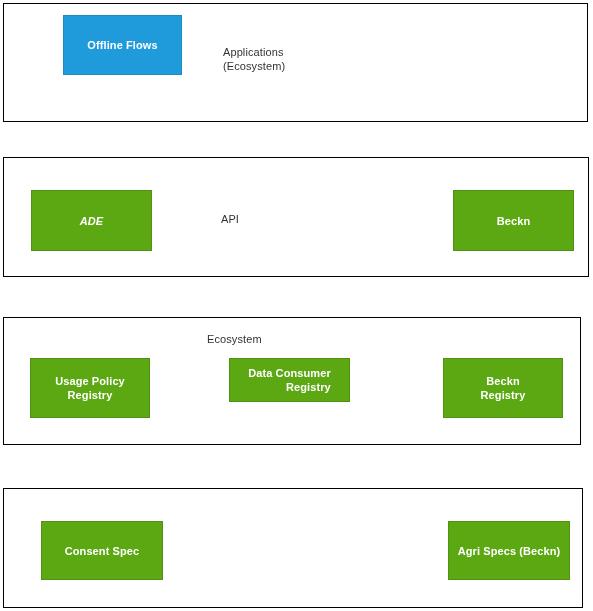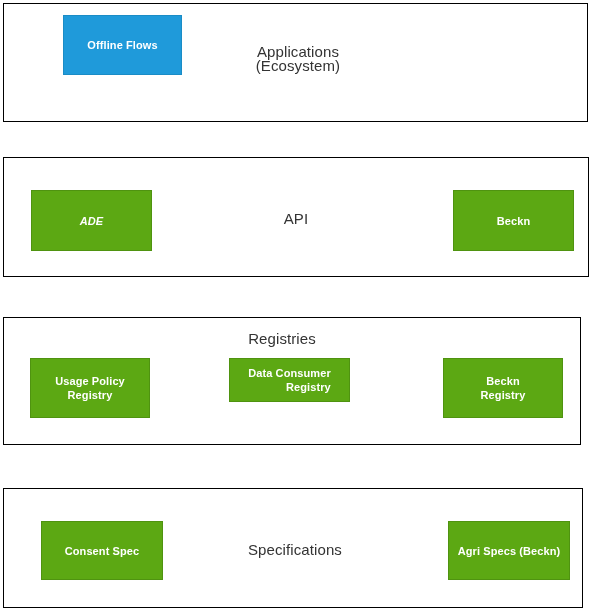--- a/index.html
+++ b/index.html
@@ -23,23 +23,22 @@
   }
   .band {
     position: absolute;
     box-sizing: border-box;
     border: 1.5px solid #000000;
     background: #ffffff;
   }
   .band-label {
     position: absolute;
     color: #333333;
-    font-size: 15px;
+    font-size: 11px;
     line-height: 14px;
-    text-align: center;
     white-space: pre-line;
     letter-spacing: 0.1px;
   }
   .node {
     position: absolute;
     box-sizing: border-box;
     display: flex;
     align-items: center;
     justify-content: center;
     text-align: center;
@@ -68,26 +67,25 @@
   <div class="band-label" style="left:223px; top:45px; width:150px;">Applications
 (Ecosystem)</div>
   <div class="node blue" style="left:63px; top:15px; width:119px; height:60px;">Offline Flows</div>
 
   <div class="band" style="left:3px; top:157px; width:586px; height:120px;"></div>
   <div class="band-label" style="left:221px; top:212px; width:150px;">API</div>
   <div class="node green" style="left:31px; top:190px; width:121px; height:61px;font-style:italic;">ADE</div>
   <div class="node green" style="left:453px; top:190px; width:121px; height:61px;">Beckn</div>
 
   <div class="band" style="left:3px; top:317px; width:578px; height:128px;"></div>
-  <div class="band-label" style="left:207px; top:332px; width:150px;">Registries</div>
+  <div class="band-label" style="left:207px; top:332px; width:150px;">Ecosystem</div>
   <div class="node green" style="left:30px; top:358px; width:120px; height:60px;">Usage Policy
 Registry</div>
   <div class="node green" style="left:229px; top:358px; width:121px; height:44px;text-align:right;">Data Consumer
 Registry</div>
   <div class="node green" style="left:443px; top:358px; width:120px; height:60px;">Beckn
 Registry</div>
 
   <div class="band" style="left:3px; top:488px; width:580px; height:120px;"></div>
-  <div class="band-label" style="left:220px; top:543px; width:150px;">Specifications</div>
   <div class="node green" style="left:41px; top:521px; width:122px; height:59px;">Consent Spec</div>
   <div class="node green" style="left:448px; top:521px; width:122px; height:59px;">Agri Specs (Beckn)</div>
 
 </div>
 
 </body></html>

